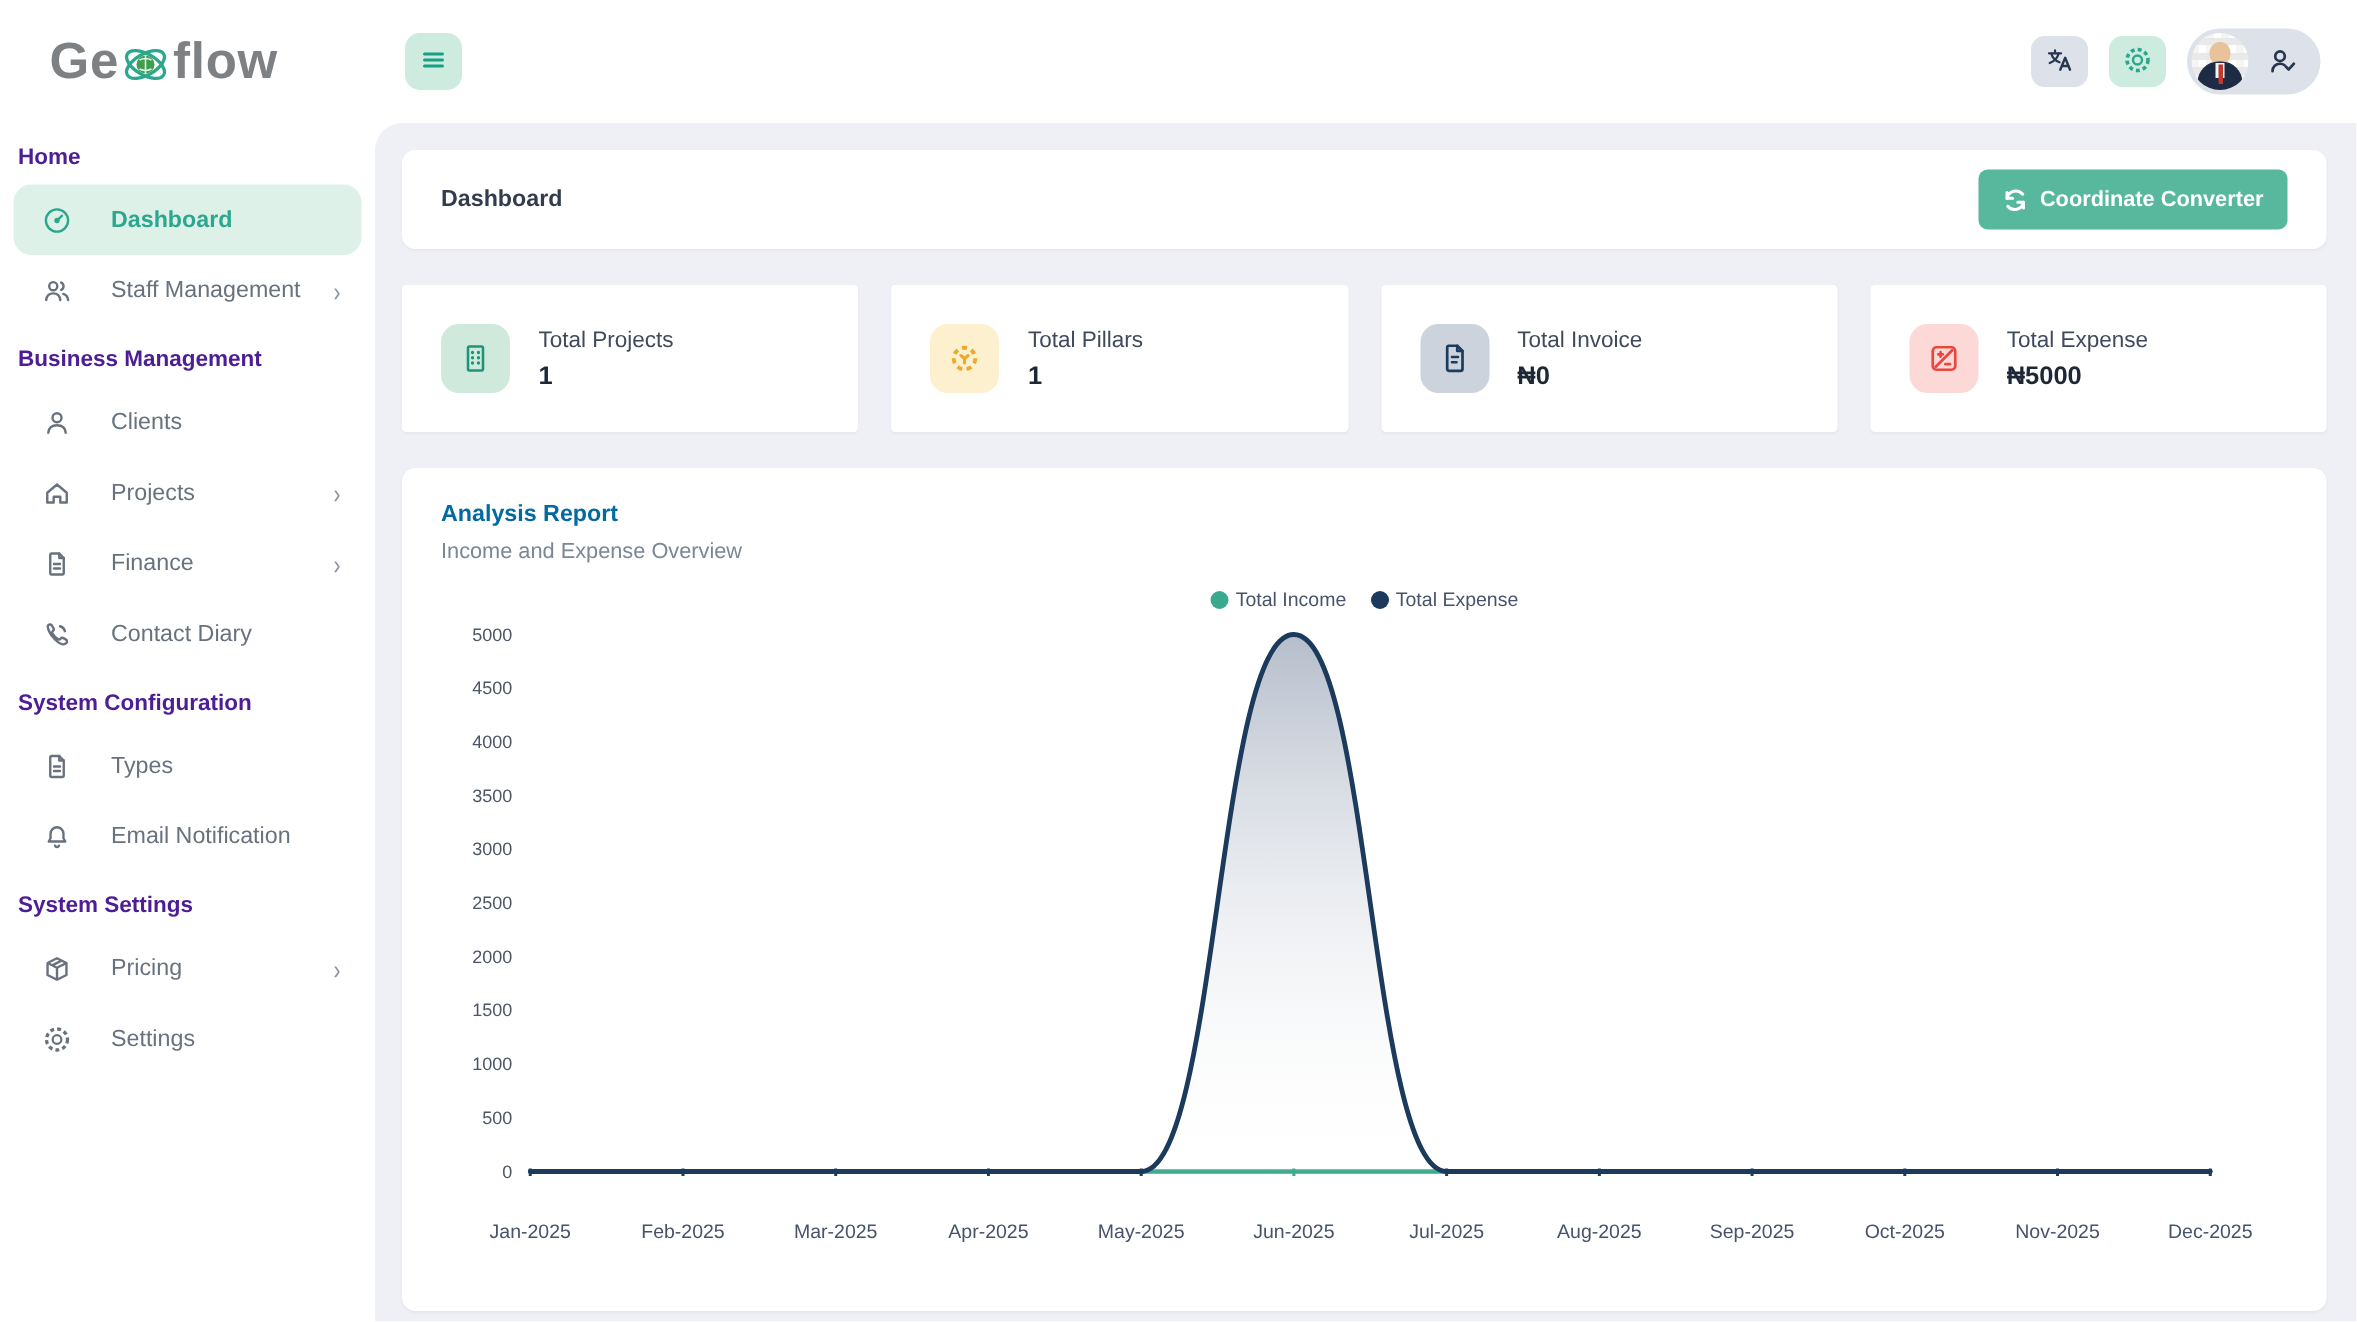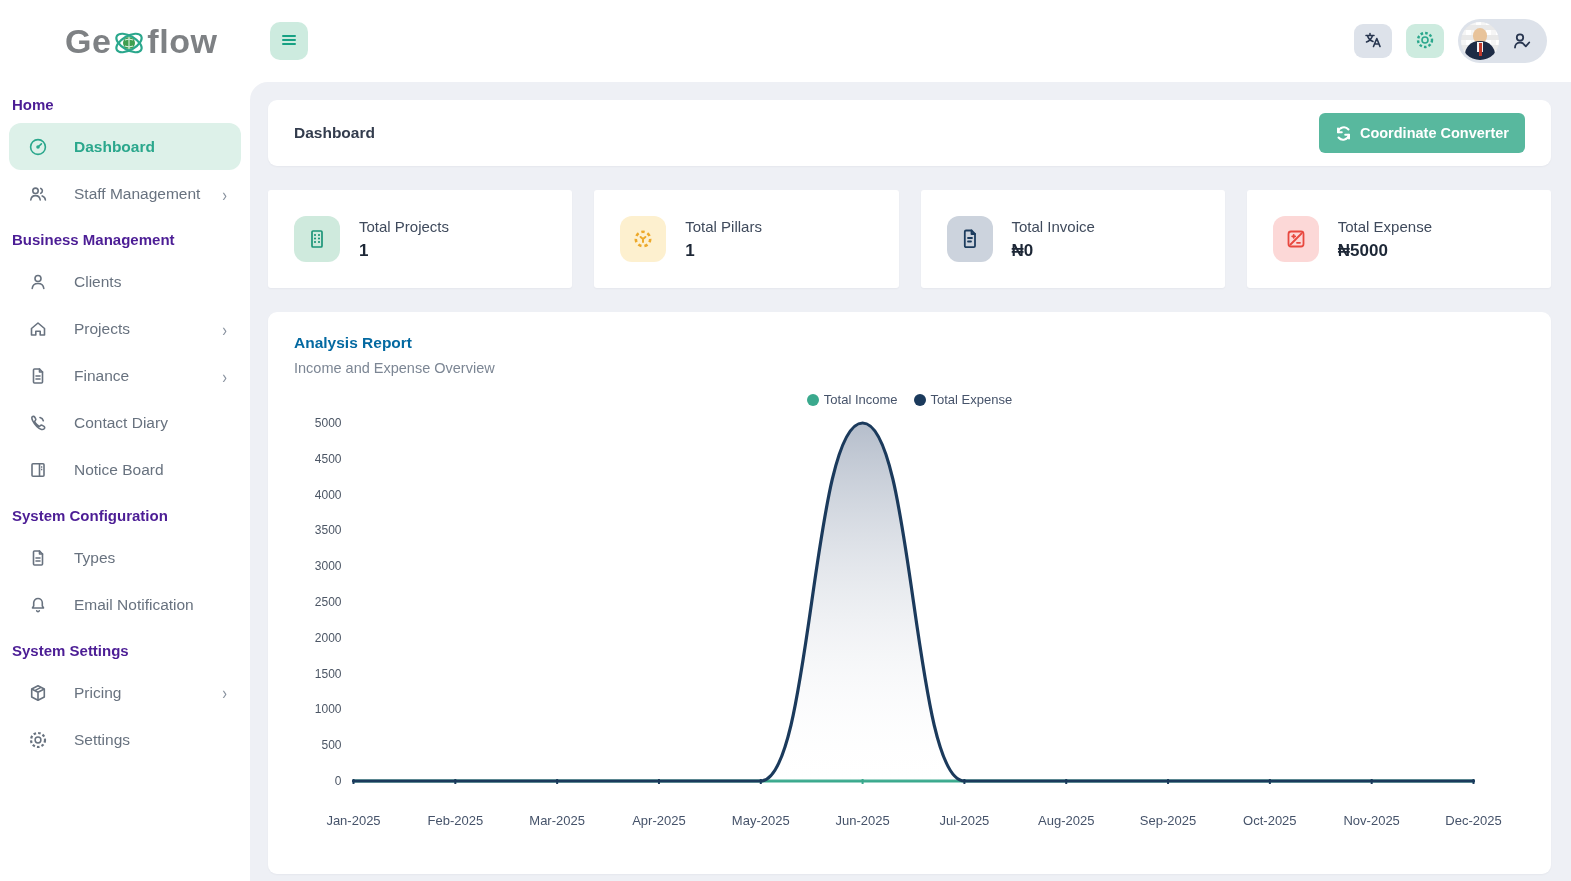--- a/index.html
+++ b/index.html
@@ -2,21 +2,21 @@
 <html><head>
 <meta charset="utf-8">
 <style>
   * { margin:0; padding:0; box-sizing:border-box; }
   html,body { width:1571px; height:881px; overflow:hidden; background:#fff;
     font-family:"Liberation Sans","DejaVu Sans",sans-serif; }
   .app { display:flex; width:100%; height:100%; }
 
   
   .sidebar { width:250px; flex:0 0 250px; background:#fff; height:100%; }
-  .logo-row { height:82px; display:flex; align-items:center; padding-left:33px;margin-left:32px; }
+  .logo-row { height:82px; display:flex; align-items:center; padding-left:33px; }
   .logo-text { font-size:34px; font-weight:bold; color:#7e8184; letter-spacing:.5px; display:flex; align-items:center; }
   .logo-icon { width:34px; height:34px; margin:0 1px; position:relative; top:2px; }
 
   .company-card { margin:0 9px 14px 8px; height:46px; border:1px solid #e7e9ee; border-radius:9px;
     box-shadow:0 1px 2px rgba(0,0,0,.04); display:flex; align-items:center; gap:10px; padding:0 10px; background:#fff; }
   .company-logo { width:34px; height:34px; border-radius:50%; border:1px solid #c9ccd2; display:flex; flex-direction:column;
     align-items:center; justify-content:center; line-height:1; background:#fff; }
   .company-logo .t1 { font-size:9px; font-weight:bold; color:#111; letter-spacing:.5px; }
   .company-logo .t2 { font-size:4px; color:#c0392b; letter-spacing:.4px; }
   .company-name { font-size:15px; font-weight:bold; color:#23304a; }
@@ -155,30 +155,20 @@
           <span class="chev">›</span>
         </div>
         <div class="nav-item">
           <span class="nicon">
             <svg width="20" height="20" viewBox="0 0 20 20" fill="none" stroke="currentColor" stroke-width="1.6" stroke-linecap="round" stroke-linejoin="round">
               <path d="M4.2 3.8c.7-.7 1.9-.6 2.4.2l1 1.7c.4.7.2 1.5-.4 2-.5.4-.6 1.1-.2 1.7a11 11 0 0 0 3.6 3.6c.6.4 1.3.3 1.7-.2.5-.6 1.3-.8 2-.4l1.7 1c.8.5.9 1.7.2 2.4-1.2 1.2-3.8 1.3-7.4-2.3S3 5 4.2 3.8z"></path>
               <path d="M12 4.5c1.6.4 2.9 1.7 3.3 3.3"></path>
             </svg>
           </span>
           <span class="nlabel">Contact Diary</span>
-        </div>
-        <div class="nav-item">
-          <span class="nicon">
-            <svg width="20" height="20" viewBox="0 0 20 20" fill="none" stroke="currentColor" stroke-width="1.6" stroke-linejoin="round">
-              <rect x="4" y="3.8" width="12" height="12.4" rx="1"></rect>
-              <path d="M11.5 3.8v12.4"></path>
-              <path d="M13 7h1.3M13 9.5h1.3"></path>
-            </svg>
-          </span>
-          <span class="nlabel">Notice Board</span>
         </div>
         <div class="nav-section-title">System Configuration</div>
         <div class="nav-item">
           <span class="nicon">
             <svg width="20" height="20" viewBox="0 0 20 20" fill="none" stroke="currentColor" stroke-width="1.6" stroke-linejoin="round" stroke-linecap="round">
               <path d="M6.5 3h5l3 3v10a1 1 0 0 1-1 1h-7a1 1 0 0 1-1-1V4a1 1 0 0 1 1-1z"></path>
               <path d="M11.5 3v3h3"></path>
               <path d="M8 10h4M8 13h4"></path>
             </svg>
           </span>

